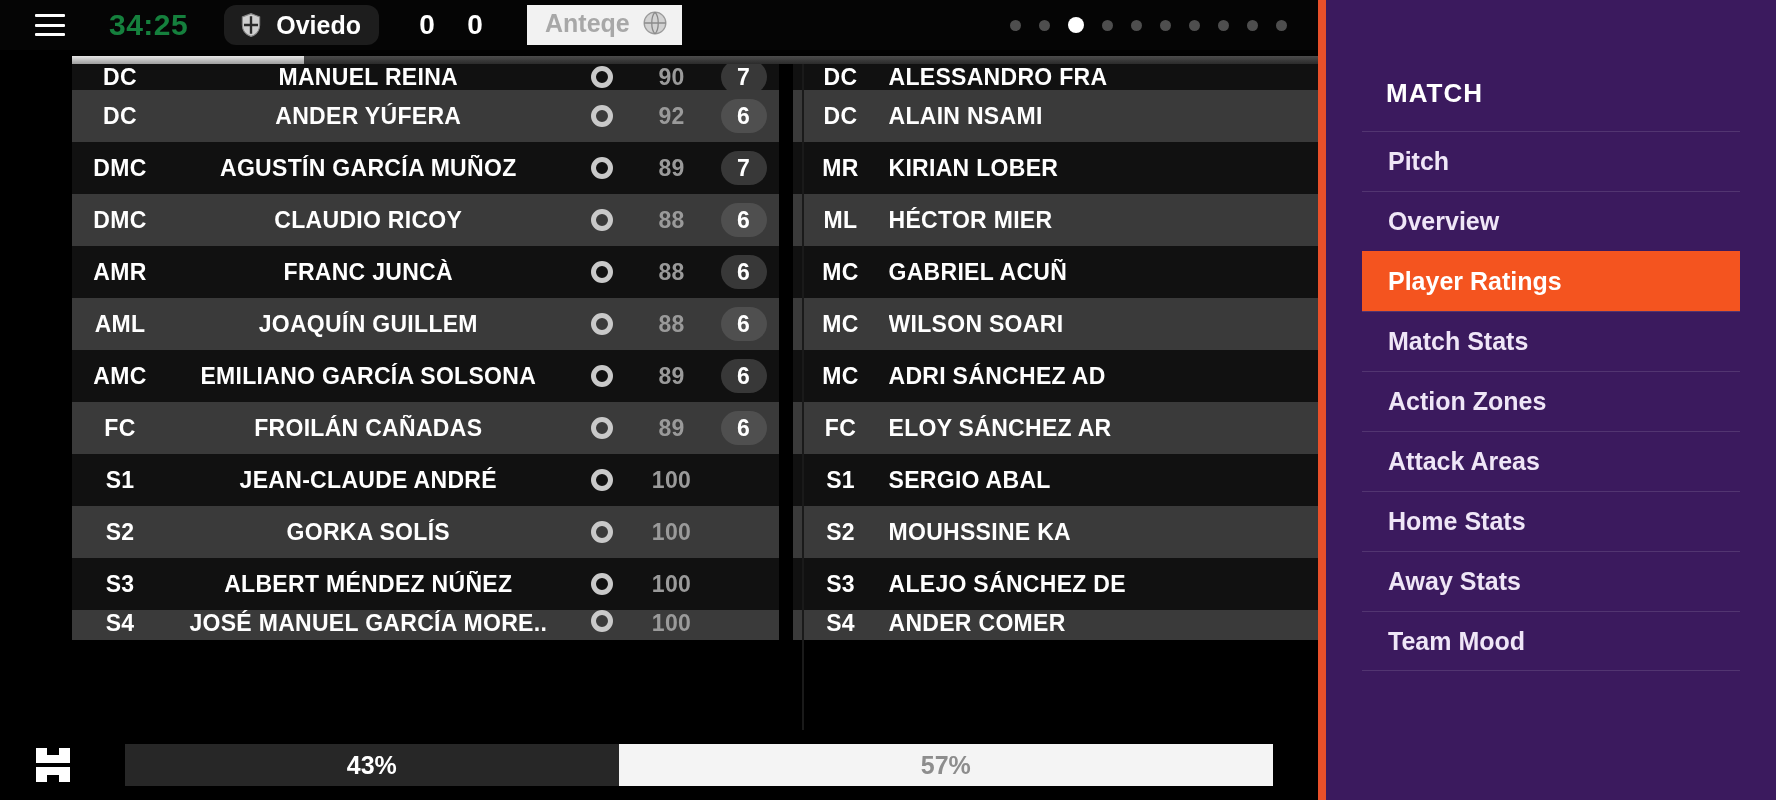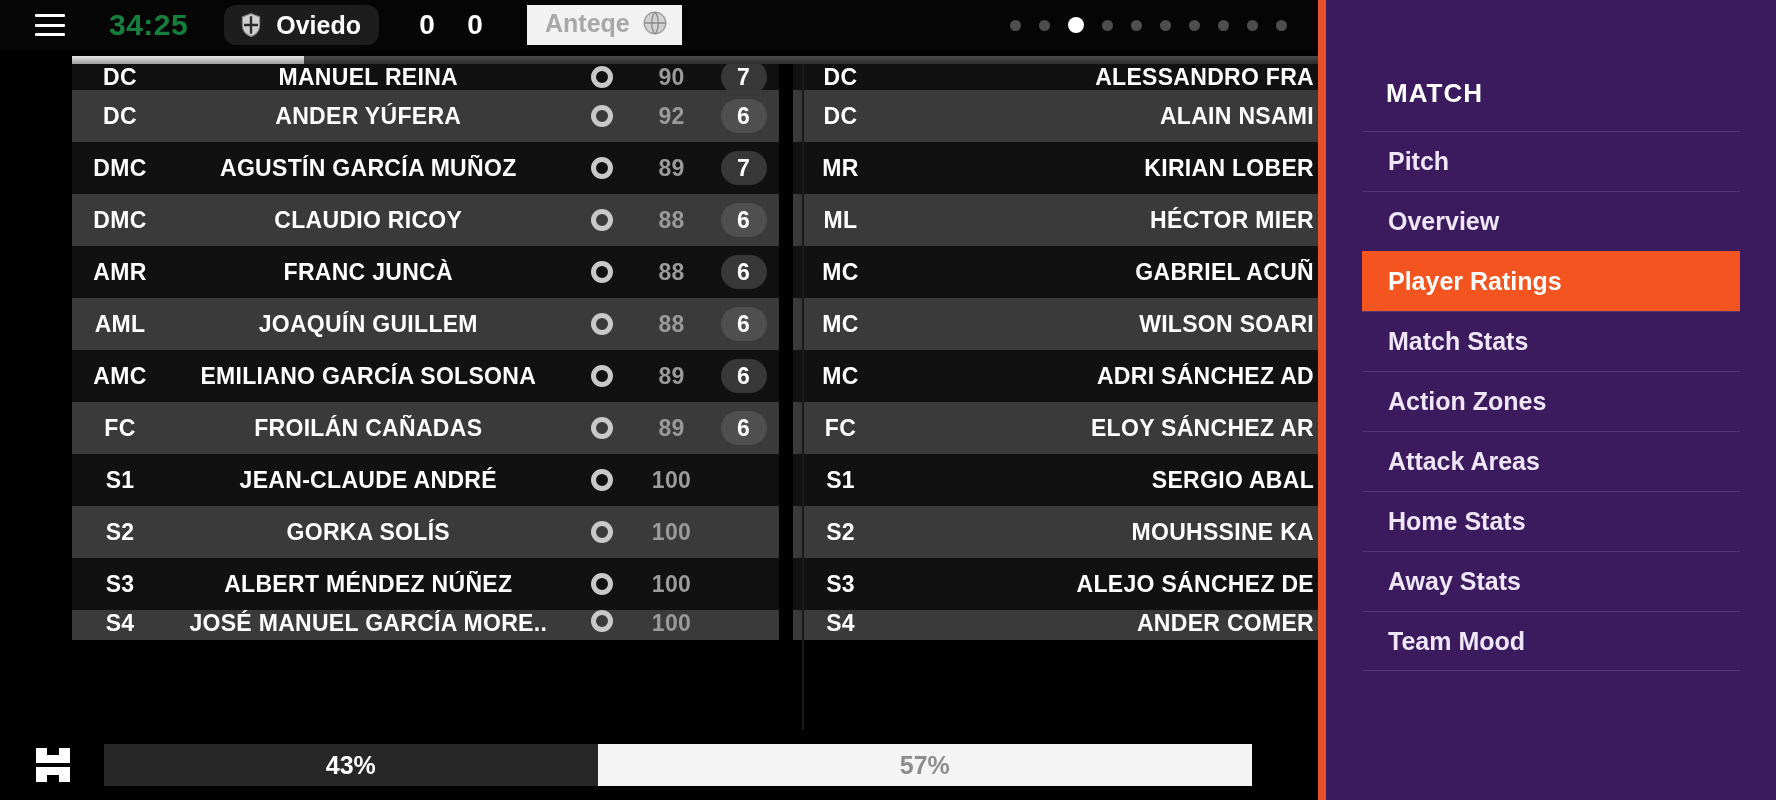--- a/index.html
+++ b/index.html
@@ -107,32 +107,32 @@
   }
   .rat-pill{
     min-width:46px; height:34px; border-radius:17px; background:#4a4a4a;
     color:#fff; font-size:23px; font-weight:bold;
     display:flex; align-items:center; justify-content:center; padding:0 10px;
   }
   .row.odd .rat-pill{ background:#4f4f4f; }
   .row.even .rat-pill{ background:#383838; }
 
   .pane.right .row{ justify-content:flex-start; }
-  .pane.right .c-name{ text-align:right; padding-right:4px; }
+  .pane.right .c-name{ text-align:left; padding-right:4px; }
 
   
   .pane-divider{
     position:absolute; left:802px; top:14px; width:2px; height:666px;
     background:#1a1a1a; z-index:25;
   }
 
   
   .bottombar{
     position:absolute; left:0; top:730px; width:1318px; height:70px;
-    background:#000; z-index:40; display:flex; align-items:center;
+    background:#000; z-index:40; display:flex; align-items:center;gap:21px;
   }
   .poss-icon{ margin-left:36px; width:34px; height:34px; position:relative; }
   .poss-icon .top,.poss-icon .bot{
     position:absolute; left:0; width:34px; height:15px; background:#fff;
   }
   .poss-icon .top{ top:0; }
   .poss-icon .bot{ bottom:0; }
   .poss-icon .notch-t{
     position:absolute; left:11px; top:0; width:12px; height:7px; background:#000;
   }

